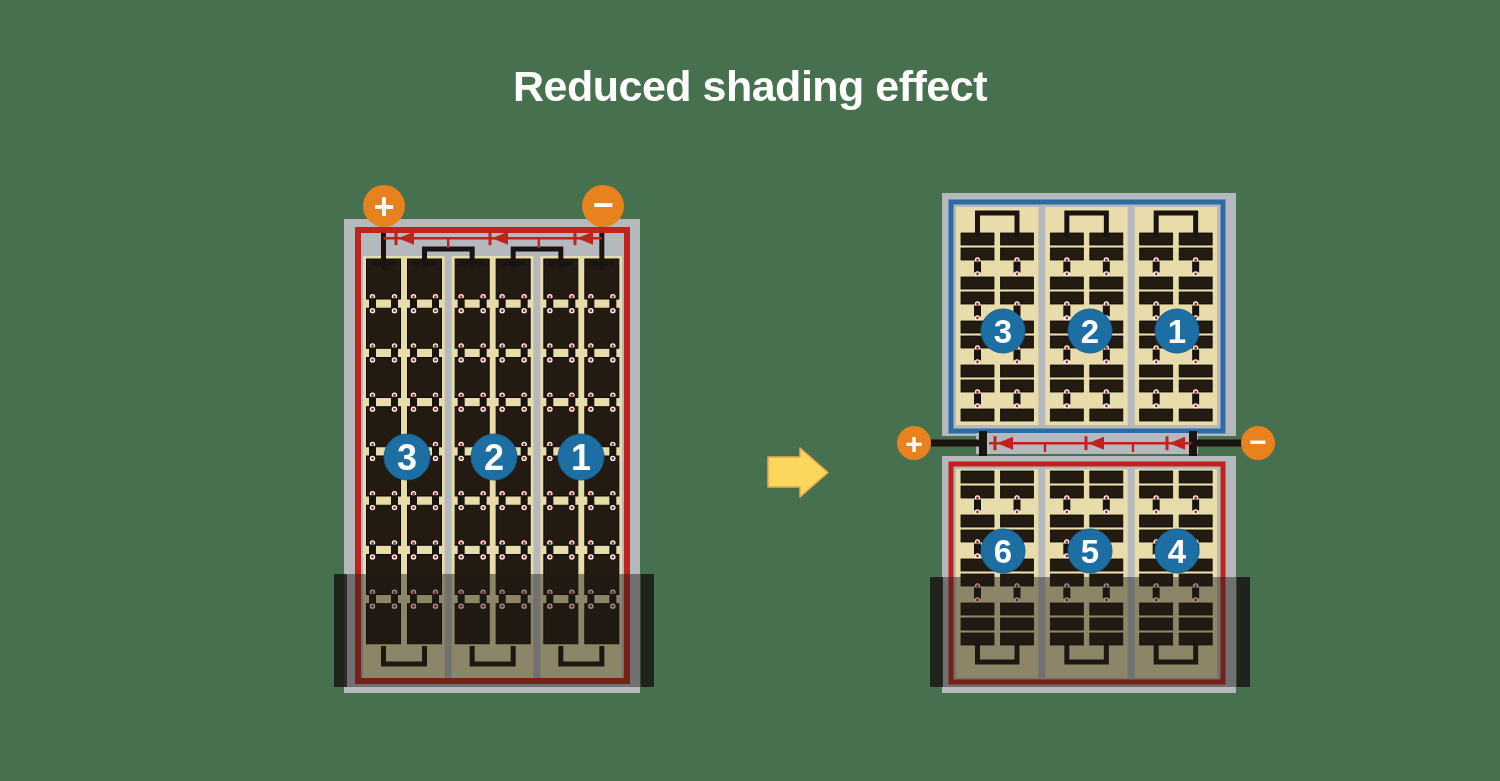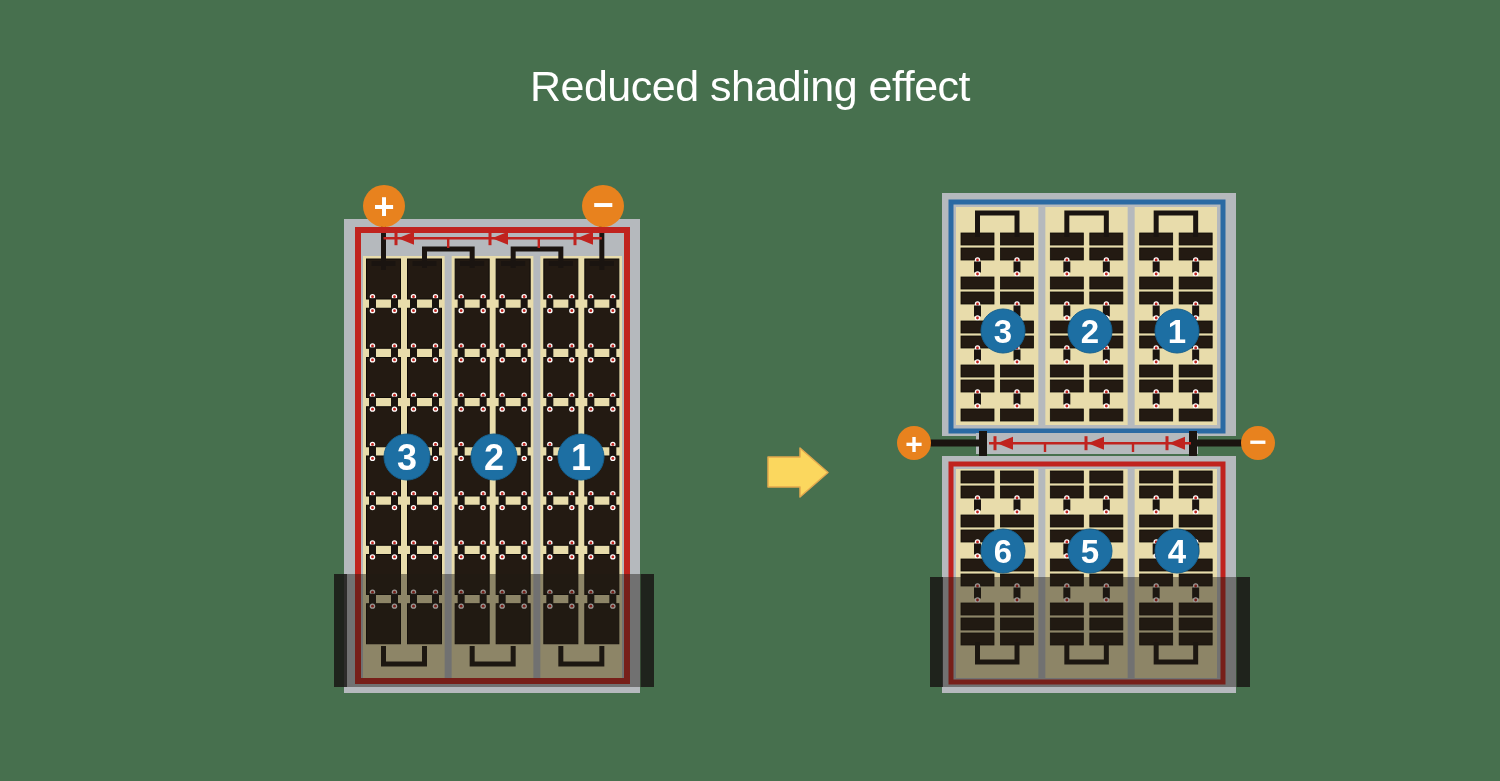--- a/index.html
+++ b/index.html
@@ -2,21 +2,21 @@
 <html><head>
 <meta charset="utf-8">
 <style>
   html,body{margin:0;padding:0;background:#47704e;}
   .stage{
     position:relative;width:1500px;height:781px;background:#47704e;
     overflow:hidden;font-family:"Liberation Sans",sans-serif;
   }
   .title{
     position:absolute;top:62px;left:0;width:100%;text-align:center;
-    color:#ffffff;font-size:43px;font-weight:normal;letter-spacing:-0.5px;
+    color:#ffffff;font-size:43px;font-weight:bold;letter-spacing:-0.5px;
   }
   svg{position:absolute;top:0;left:0;}
   .badge{fill:#1d6fa3;stroke:#15608f;stroke-width:1;}
   .badge-num{font-family:"Liberation Sans",sans-serif;font-weight:bold;fill:#ffffff;text-anchor:middle;}
   .badge-num-l{font-size:36px;}
   .badge-num-r{font-size:33px;}
   .terminal{fill:#e8821e;}
   .terminal-sym{font-family:"Liberation Sans",sans-serif;font-weight:bold;fill:#ffffff;text-anchor:middle;}
   .t-big{font-size:36px;}
   .t-small{font-size:30px;}

